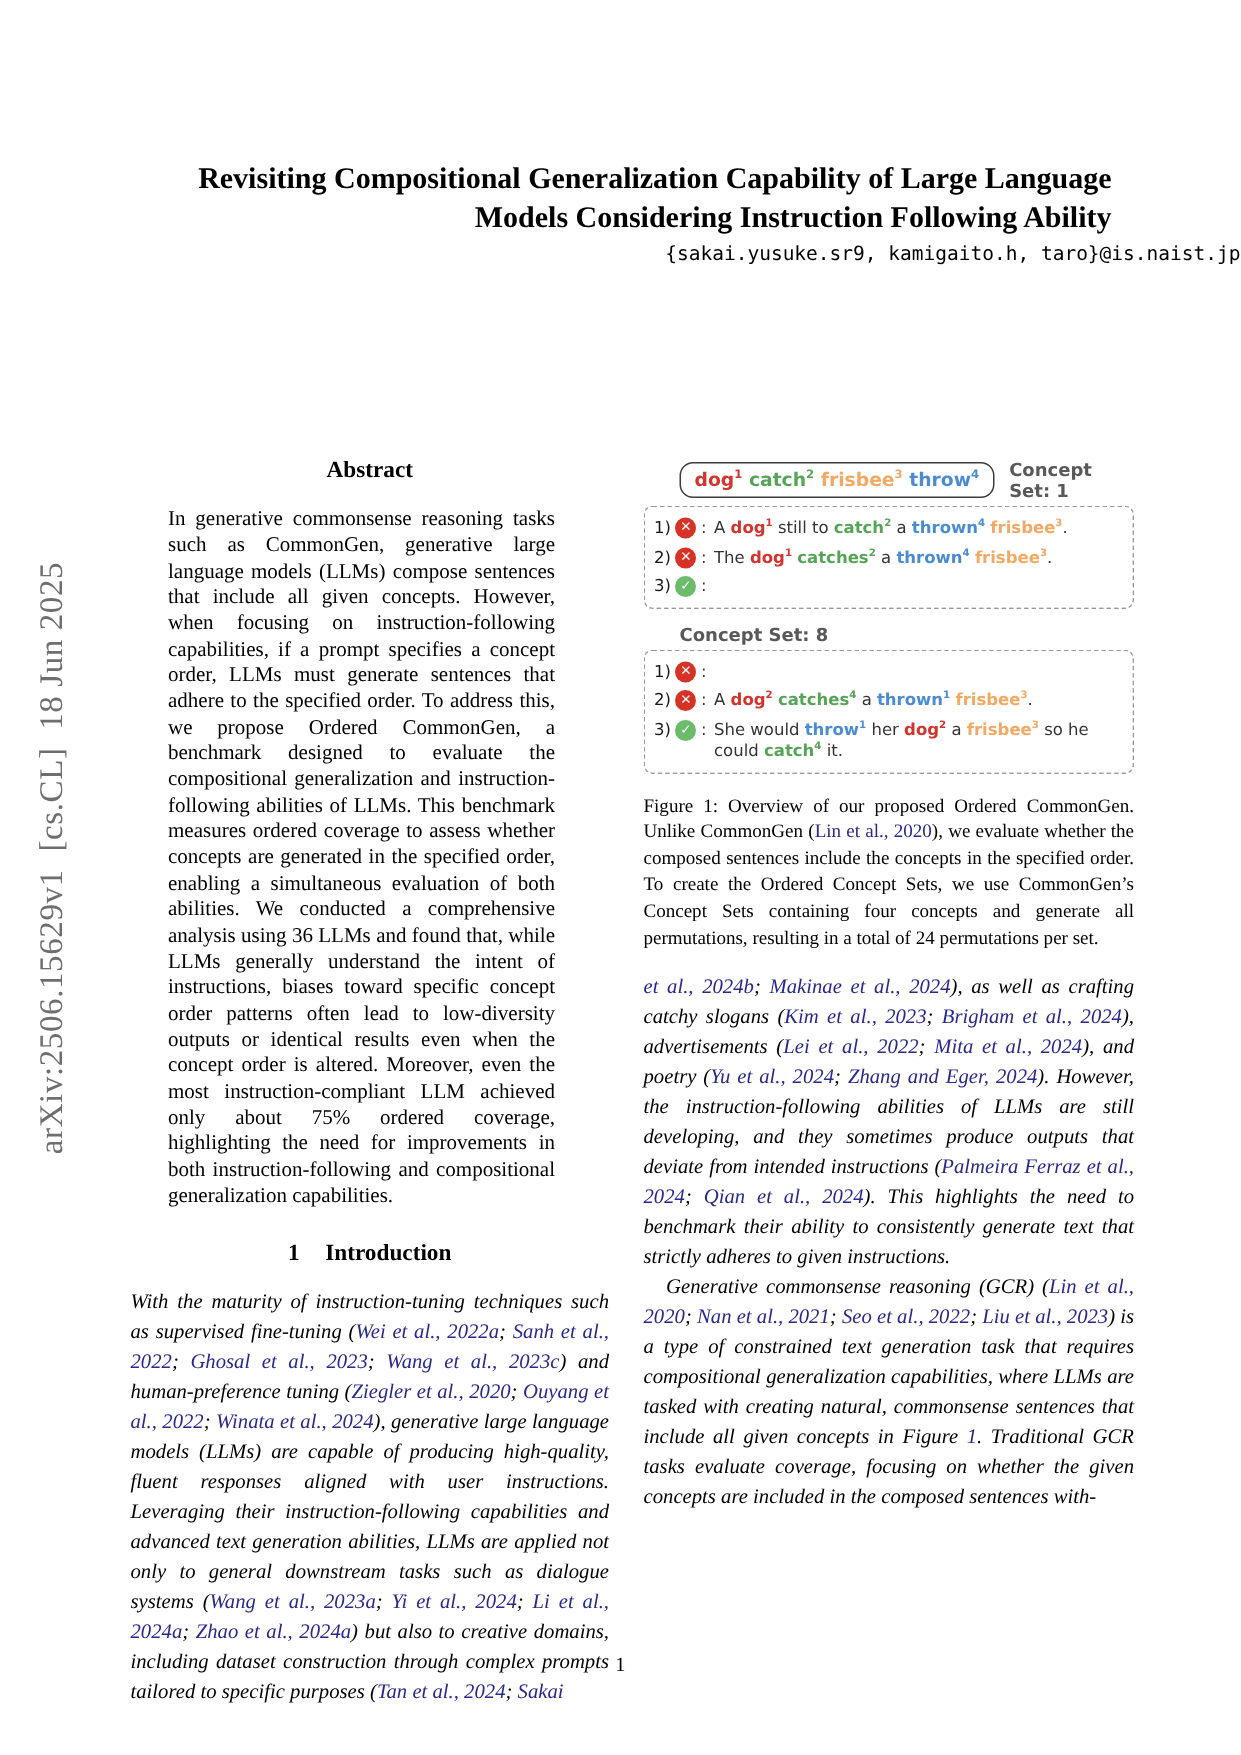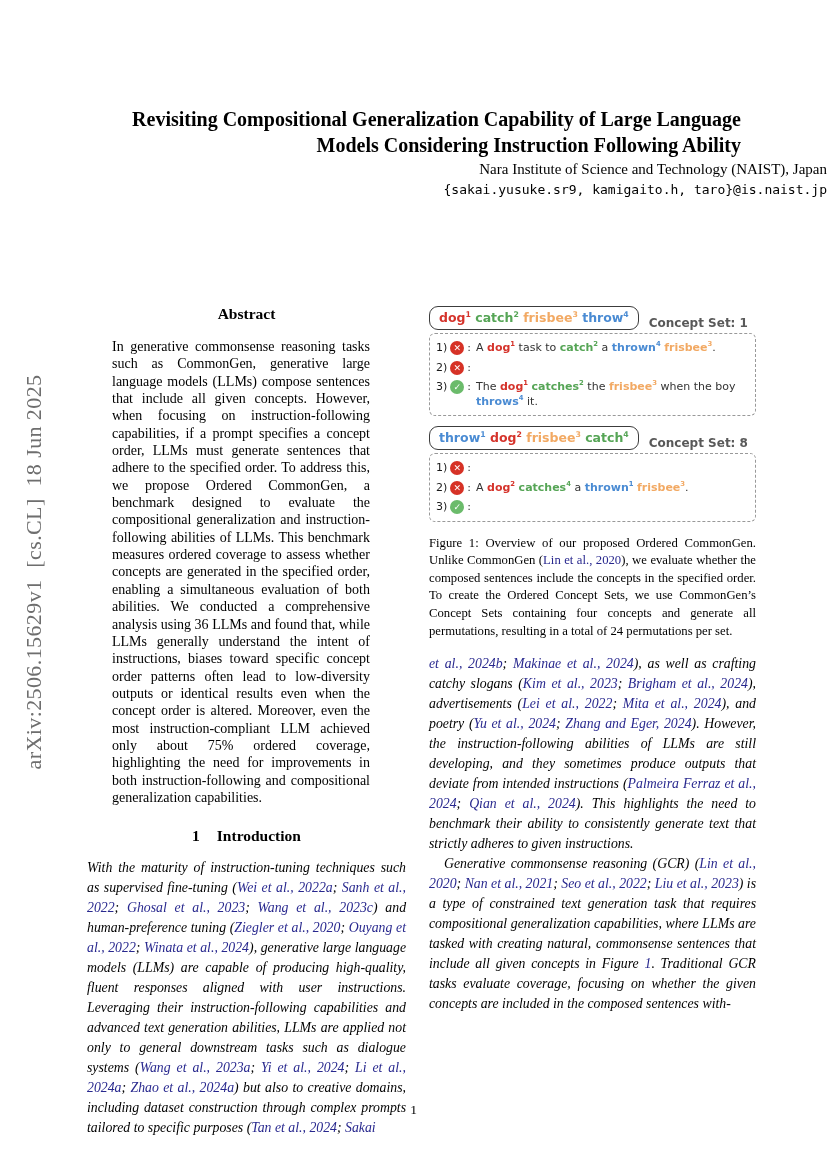--- a/index.html
+++ b/index.html
@@ -42,21 +42,21 @@
   .seg-cite{color:var(--c-cite,#28288e);}
   .seg-red{color:var(--c-red,#d5332b);font-weight:bold;}
   .seg-green{color:var(--c-green,#56a556);font-weight:bold;}
   .seg-orange{color:var(--c-orange,#f2a963);font-weight:bold;}
   .seg-blue{color:var(--c-blue,#4a8bd3);font-weight:bold;}
   sup{font-size:.62em;line-height:0;}
 
   
   .fig{margin:7px 0 14px 0;text-align:left;}
   .concept-block + .concept-block{margin-top:10px;}
-  .concept-header{display:flex;align-items:flex-end;gap:10px;margin-bottom:3px;}
+  .concept-header{display:flex;align-items:center;gap:10px;margin-bottom:3px;margin-left:24px;}
   .concept-box{
     border:1.7px solid #3c3c3c;border-radius:9px;padding:3px 9px 4px;
     font-family:"DejaVu Sans", sans-serif;font-size:12.5px;font-weight:bold;
     white-space:nowrap;background:#fff;
   }
   .concept-label{font-family:"DejaVu Sans", sans-serif;font-size:12px;font-weight:bold;color:var(--c-label,#595959);}
   .sentence-box{
     border:1.4px dashed #999;border-radius:6px;padding:6px 5px 5px 6px;
     font-family:"DejaVu Sans", sans-serif;font-size:11px;color:var(--c-sentence,#333);
   }
@@ -79,21 +79,20 @@
 </style>
 </head>
 <body>
 
 <div class="page">
 
   <div class="arxiv-banner">arXiv:2506.15629v1  [cs.CL]  18 Jun 2025</div>
 
   <header>
     <h1 class="title">Revisiting Compositional Generalization Capability of Large Language Models Considering Instruction Following Ability</h1>
-    <div class="affiliation">Nara Institute of Science and Technology (NAIST), Japan</div>
     <div class="email">{sakai.yusuke.sr9, kamigaito.h, taro}@is.naist.jp</div>
   </header>
 
   <div class="col col-left">
     <h2 class="abstract-heading">Abstract</h2>
     <p class="abstract-body">In generative commonsense reasoning tasks such as CommonGen, generative large language models (LLMs) compose sentences that include all given concepts. However, when focusing on instruction-following capabilities, if a prompt specifies a concept order, LLMs must generate sentences that adhere to the specified order. To address this, we propose Ordered CommonGen, a benchmark designed to evaluate the compositional generalization and instruction-following abilities of LLMs. This benchmark measures ordered coverage to assess whether concepts are generated in the specified order, enabling a simultaneous evaluation of both abilities. We conducted a comprehensive analysis using 36 LLMs and found that, while LLMs generally understand the intent of instructions, biases toward specific concept order patterns often lead to low-diversity outputs or identical results even when the concept order is altered. Moreover, even the most instruction-compliant LLM achieved only about 75% ordered coverage, highlighting the need for improvements in both instruction-following and compositional generalization capabilities.</p>
     <h3 class="section-heading"><span class="sec-num">1</span><span class="sec-title">Introduction</span></h3>
     <p class="body-par"><span>With the maturity of instruction-tuning techniques such as supervised fine-tuning (</span><span class="seg-cite">Wei et al., 2022a</span><span>; </span><span class="seg-cite">Sanh et al., 2022</span><span>; </span><span class="seg-cite">Ghosal et al., 2023</span><span>; </span><span class="seg-cite">Wang et al., 2023c</span><span>) and human-preference tuning (</span><span class="seg-cite">Ziegler et al., 2020</span><span>; </span><span class="seg-cite">Ouyang et al., 2022</span><span>; </span><span class="seg-cite">Winata et al., 2024</span><span>), generative large language models (LLMs) are capable of producing high-quality, fluent responses aligned with user instructions. Leveraging their instruction-following capabilities and advanced text generation abilities, LLMs are applied not only to general downstream tasks such as dialogue systems (</span><span class="seg-cite">Wang et al., 2023a</span><span>; </span><span class="seg-cite">Yi et al., 2024</span><span>; </span><span class="seg-cite">Li et al., 2024a</span><span>; </span><span class="seg-cite">Zhao et al., 2024a</span><span>) but also to creative domains, including dataset construction through complex prompts tailored to specific purposes (</span><span class="seg-cite">Tan et al., 2024</span><span>; </span><span class="seg-cite">Sakai</span></p>
   </div>
 
@@ -102,56 +101,56 @@
       <div class="concept-block">
         <div class="concept-header">
           <div class="concept-box"><span class="seg-red">dog<sup>1</sup></span><span> </span><span class="seg-green">catch<sup>2</sup></span><span> </span><span class="seg-orange">frisbee<sup>3</sup></span><span> </span><span class="seg-blue">throw<sup>4</sup></span></div>
           <div class="concept-label">Concept Set: 1</div>
         </div>
         <div class="sentence-box">
             <div class="sent-row">
               <span class="sent-num">1)</span>
               <span class="badge fail">✕</span>
               <span class="sent-colon">:</span>
-              <div class="sent-body"><span>A </span><span class="seg-red">dog<sup>1</sup></span><span> task to </span><span class="seg-green">catch<sup>2</sup></span><span> a </span><span class="seg-blue">thrown<sup>4</sup></span><span> </span><span class="seg-orange">frisbee<sup>3</sup></span><span>.</span></div>
+              <div class="sent-body"><span>A </span><span class="seg-red">dog<sup>1</sup></span><span> still to </span><span class="seg-green">catch<sup>2</sup></span><span> a </span><span class="seg-blue">thrown<sup>4</sup></span><span> </span><span class="seg-orange">frisbee<sup>3</sup></span><span>.</span></div>
             </div>
             <div class="sent-row">
               <span class="sent-num">2)</span>
               <span class="badge fail">✕</span>
               <span class="sent-colon">:</span>
+              <div class="sent-body"><span>The </span><span class="seg-red">dog<sup>1</sup></span><span> </span><span class="seg-green">catches<sup>2</sup></span><span> a </span><span class="seg-blue">thrown<sup>4</sup></span><span> </span><span class="seg-orange">frisbee<sup>3</sup></span><span>.</span></div>
             </div>
             <div class="sent-row">
               <span class="sent-num">3)</span>
               <span class="badge pass">✓</span>
               <span class="sent-colon">:</span>
-              <div class="sent-body"><span>The </span><span class="seg-red">dog<sup>1</sup></span><span> </span><span class="seg-green">catches<sup>2</sup></span><span> the </span><span class="seg-orange">frisbee<sup>3</sup></span><span> when the boy </span><span class="seg-blue">throws<sup>4</sup></span><span> it.</span></div>
             </div>
           </div>
       </div>
       <div class="concept-block">
         <div class="concept-header">
-          <div class="concept-box"><span class="seg-blue">throw<sup>1</sup></span><span> </span><span class="seg-red">dog<sup>2</sup></span><span> </span><span class="seg-orange">frisbee<sup>3</sup></span><span> </span><span class="seg-green">catch<sup>4</sup></span></div>
           <div class="concept-label">Concept Set: 8</div>
         </div>
         <div class="sentence-box">
             <div class="sent-row">
               <span class="sent-num">1)</span>
               <span class="badge fail">✕</span>
               <span class="sent-colon">:</span>
             </div>
             <div class="sent-row">
               <span class="sent-num">2)</span>
               <span class="badge fail">✕</span>
               <span class="sent-colon">:</span>
               <div class="sent-body"><span>A </span><span class="seg-red">dog<sup>2</sup></span><span> </span><span class="seg-green">catches<sup>4</sup></span><span> a </span><span class="seg-blue">thrown<sup>1</sup></span><span> </span><span class="seg-orange">frisbee<sup>3</sup></span><span>.</span></div>
             </div>
             <div class="sent-row">
               <span class="sent-num">3)</span>
               <span class="badge pass">✓</span>
               <span class="sent-colon">:</span>
+              <div class="sent-body"><span>She would </span><span class="seg-blue">throw<sup>1</sup></span><span> her </span><span class="seg-red">dog<sup>2</sup></span><span> a </span><span class="seg-orange">frisbee<sup>3</sup></span><span> so he could </span><span class="seg-green">catch<sup>4</sup></span><span> it.</span></div>
             </div>
           </div>
       </div>
       <figcaption class="caption"><span>Figure 1: Overview of our proposed Ordered CommonGen. Unlike CommonGen (</span><span class="seg-cite">Lin et al., 2020</span><span>), we evaluate whether the composed sentences include the concepts in the specified order. To create the Ordered Concept Sets, we use CommonGen’s Concept Sets containing four concepts and generate all permutations, resulting in a total of 24 permutations per set.</span></figcaption>
     </figure>
     <p class="body-par rp1"><span class="seg-cite">et al., 2024b</span><span>; </span><span class="seg-cite">Makinae et al., 2024</span><span>), as well as crafting catchy slogans (</span><span class="seg-cite">Kim et al., 2023</span><span>; </span><span class="seg-cite">Brigham et al., 2024</span><span>), advertisements (</span><span class="seg-cite">Lei et al., 2022</span><span>; </span><span class="seg-cite">Mita et al., 2024</span><span>), and poetry (</span><span class="seg-cite">Yu et al., 2024</span><span>; </span><span class="seg-cite">Zhang and Eger, 2024</span><span>). However, the instruction-following abilities of LLMs are still developing, and they sometimes produce outputs that deviate from intended instructions (</span><span class="seg-cite">Palmeira Ferraz et al., 2024</span><span>; </span><span class="seg-cite">Qian et al., 2024</span><span>). This highlights the need to benchmark their ability to consistently generate text that strictly adheres to given instructions.</span></p>
     <p class="body-par par-indent"><span>Generative commonsense reasoning (GCR) (</span><span class="seg-cite">Lin et al., 2020</span><span>; </span><span class="seg-cite">Nan et al., 2021</span><span>; </span><span class="seg-cite">Seo et al., 2022</span><span>; </span><span class="seg-cite">Liu et al., 2023</span><span>) is a type of constrained text generation task that requires compositional generalization capabilities, where LLMs are tasked with creating natural, commonsense sentences that include all given concepts in Figure </span><span class="seg-cite">1</span><span>. Traditional GCR tasks evaluate coverage, focusing on whether the given concepts are included in the composed sentences with-</span></p>
   </div>
 
   <div class="page-number">1</div>

